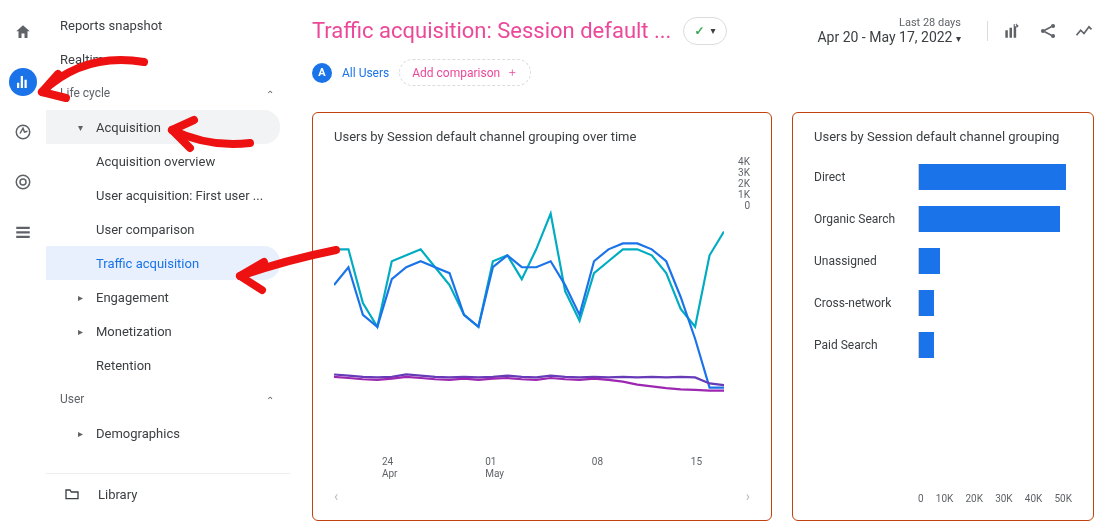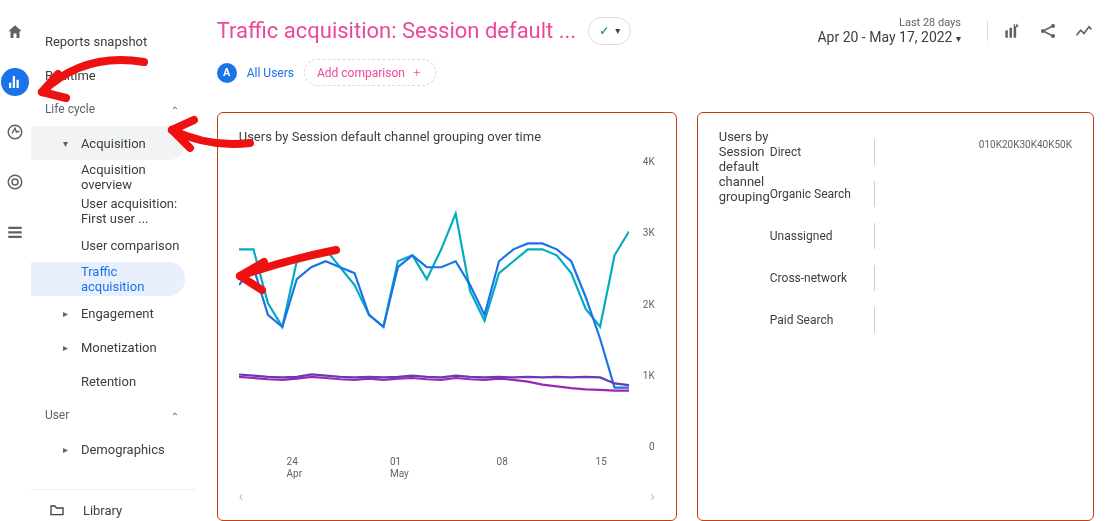--- a/index.html
+++ b/index.html
@@ -2,21 +2,21 @@
 <html><head>
 <meta charset="utf-8">
 <style>
   *{box-sizing:border-box;margin:0;padding:0;font-family:Roboto,Arial,sans-serif}
   body{background:#fff;color:#3c4043;font-size:13px;width:1116px;height:521px;overflow:hidden}
   .app{display:flex;height:100%}
   .rail{width:46px;display:flex;flex-direction:column;align-items:center;padding-top:18px;gap:22px}
   .rail-icon{width:28px;height:28px;display:flex;align-items:center;justify-content:center;border-radius:50%;color:#5f6368}
   .rail-icon.active{background:#1a73e8;color:#fff}
   .rail-icon svg{width:18px;height:18px;fill:currentColor}
-  .sidebar{width:244px;padding:24px 0;overflow-y:auto}
+  .sidebar{width:244px;padding:8px 0;overflow-y:auto}
   .side-item{display:flex;align-items:center;height:34px;padding:0 14px;font-size:13px;color:#3c4043;cursor:pointer;gap:8px}
   .side-item.indent1{padding-left:32px}
   .side-item.indent3{padding-left:50px}
   .side-item.selected{background:#e8f0fe;color:#1a73e8;border-radius:0 16px 16px 0;margin-right:10px}
   .side-item.acq{background:#f1f3f4;border-radius:0 16px 16px 0;margin-right:10px}
   .side-section{display:flex;align-items:flex-end;justify-content:space-between;padding:10px 14px;font-size:12px;color:#5f6368}
   .caret{font-size:10px;color:#5f6368;width:10px}
   .library{display:flex;align-items:flex-end;gap:18px;padding:12px 18px;border-top:1px solid #eee;margin-top:23px}
   .main{flex:1;padding:16px 22px 0 22px;display:flex;flex-direction:column}
   .header{display:flex;align-items:center;gap:12px}
@@ -28,25 +28,25 @@
   .date-main{font-size:14px;color:#3c4043}
   .hicons{display:flex;gap:16px;margin-left:14px;color:#5f6368}
   .hicons svg{width:20px;height:20px;fill:currentColor}
   .comp-row{display:flex;align-items:center;gap:10px;margin-top:14px}
   .chipA{width:20px;height:20px;border-radius:50%;background:#1a73e8;color:#fff;font-size:11px;display:flex;align-items:center;justify-content:center;font-weight:bold}
   .chipA-lbl{font-size:12px;color:#1a73e8}
   .addcomp{border:1px dashed #dadce0;border-radius:16px;padding:4px 12px;font-size:12px;color:#ec4899;display:flex;align-items:center;gap:6px}
   .cards{display:flex;gap:20px;margin-top:26px;flex:1}
   .card{border:1px solid #c2410c;border-radius:6px;padding:16px 21px;background:#fff}
   .card.line{flex:0 0 440px;display:flex;flex-direction:column}
-  .card.bar{flex:1;display:flex;}
+  .card.bar{flex:1;display:flex;flex-direction:column}
   .card-title{font-size:13px;color:#3c4043;margin-bottom:10px}
   .linechart{flex:1;position:relative;display:flex}
   .linesvg{flex:1;height:260px}
-  .yaxis{width:26px;display:flex;flex-direction:column;justify-content:space-between;font-size:10px;color:#5f6368;text-align:right;padding:2px 0 22px 0}
+  .yaxis{width:26px;display:flex;flex-direction:column;font-size:10px;color:#5f6368;text-align:right;padding:2px 0 22px 0}
   .xaxis{display:flex;justify-content:space-around;font-size:10px;color:#5f6368;margin-top:-18px;padding:0 4px}
   .xaxis div{line-height:1.2}
   .legend{display:flex;align-items:center;gap:4px;font-size:11px;color:#5f6368;margin-top:8px;overflow:hidden;white-space:nowrap}
   .dot{width:9px;height:9px;border-radius:50%;display:inline-block;margin:0 3px 0 8px}
   .barchart{flex:1;display:flex;flex-direction:column;gap:16px;margin-top:10px}
   .brow{display:flex;align-items:center;gap:8px}
   .blabel{width:96px;font-size:12px;color:#3c4043;text-align:left}
   .bbar{height:26px;background:#1a73e8}
   .btrack{flex:1;position:relative;border-left:1px solid #ccc}
   .bx-axis{display:flex;justify-content:space-between;font-size:10px;color:#5f6368;margin-left:104px;margin-top:10px}

